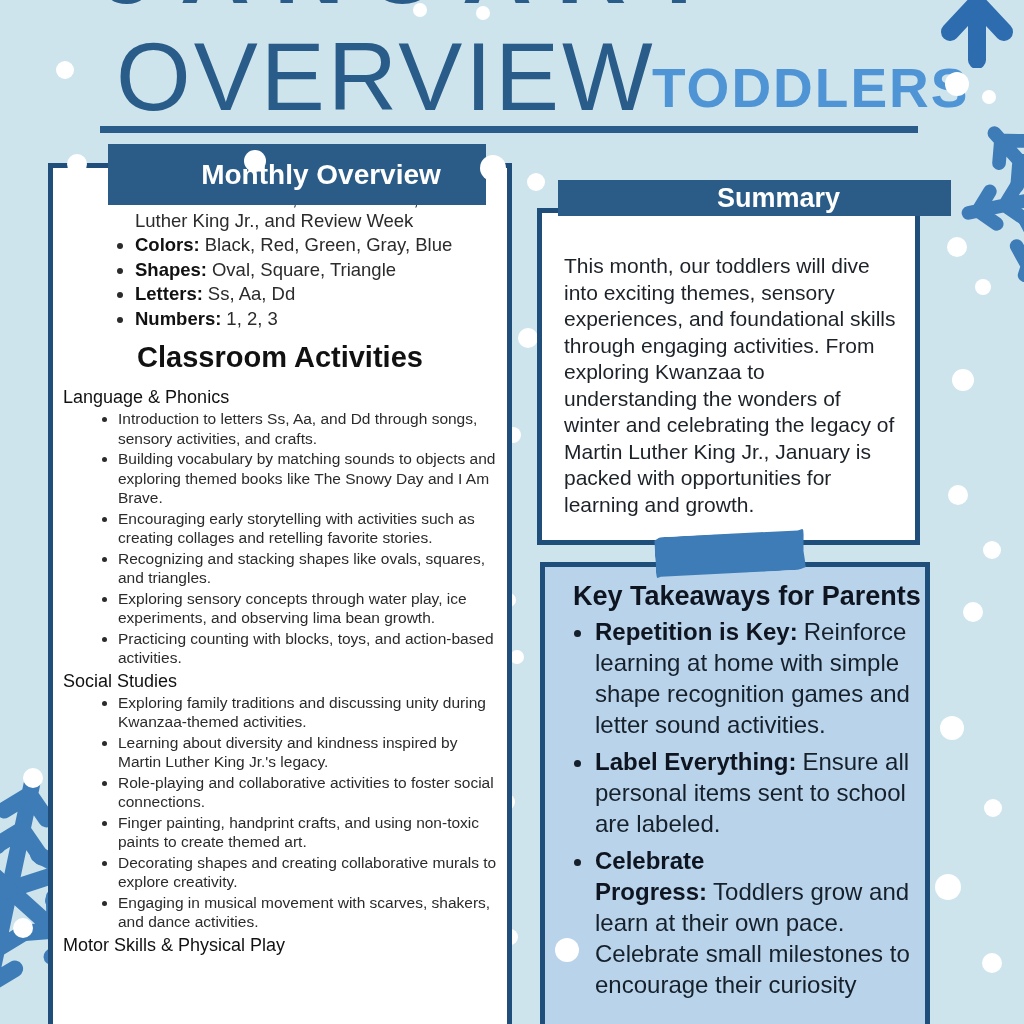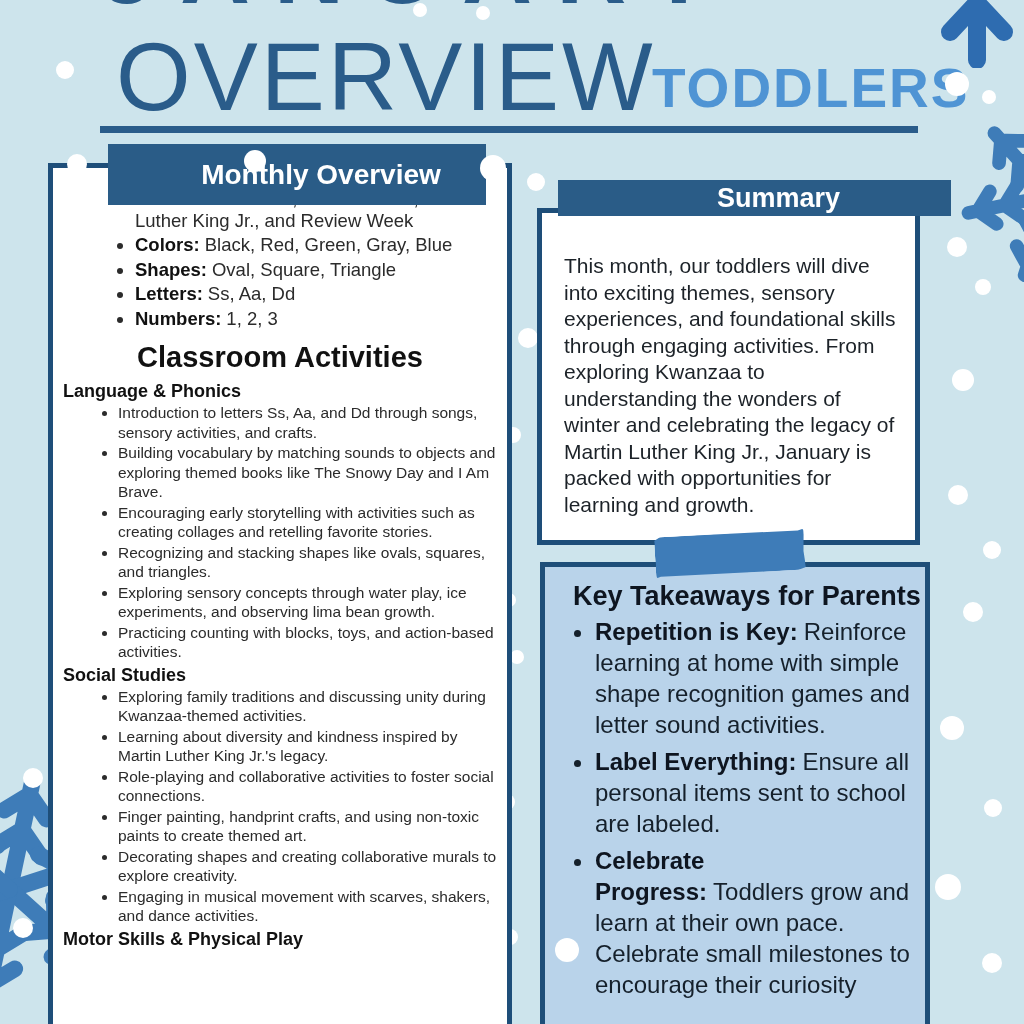--- a/index.html
+++ b/index.html
@@ -23,22 +23,22 @@
 
   .section-header{position:absolute;background:#2a5c87;color:#ffffff;font-weight:700;
     display:flex;align-items:center;justify-content:center;z-index:4;padding-left:48px;}
   .monthly-header{left:108px;top:144px;width:330px;height:61px;font-size:28px;}
   .summary-header{left:558px;top:180px;width:345px;height:36px;font-size:27px;}
 
   
   .monthly-list{margin:20px 0 0 0;padding:0 6px 0 82px;list-style:disc;color:#111;}
   .monthly-list li{font-size:18.5px;line-height:21.5px;margin-bottom:3px;color:#2b2b2b;}
   .monthly-list .lbl{font-weight:700;color:#111;margin-right:5px;}
-  .classroom-heading{margin:12px 0 6px 0;text-align:center;font-size:29px;font-weight:800;color:#111;}
-  .subsec-title{margin:2px 0 1px 10px;font-size:18px;font-weight:700;line-height:22px;color:#111;}
+  .classroom-heading{margin:12px 0 12px 0;text-align:center;font-size:29px;font-weight:800;color:#111;}
+  .subsec-title{margin:2px 0 1px 10px;font-size:18px;font-weight:400;line-height:22px;color:#111;}
   .subsec-list{margin:0;padding:0 4px 0 65px;list-style:disc;}
   .subsec-list li{font-size:15.5px;line-height:19.5px;color:#2b2b2b;margin-bottom:1px;}
 
   
   .summary-text{margin:40px 14px 0 22px;font-size:21px;line-height:26.5px;color:#1c2228;}
 
   
   .takeaways-heading{margin:14px 0 2px 28px;font-size:27px;font-weight:800;color:#0e1520;}
   .takeaways-list{margin:4px 0 7px 0;padding:0 6px 0 50px;list-style:disc;}
   .takeaways-list li{font-size:24px;line-height:31px;color:#15202b;margin-bottom:6px;}

